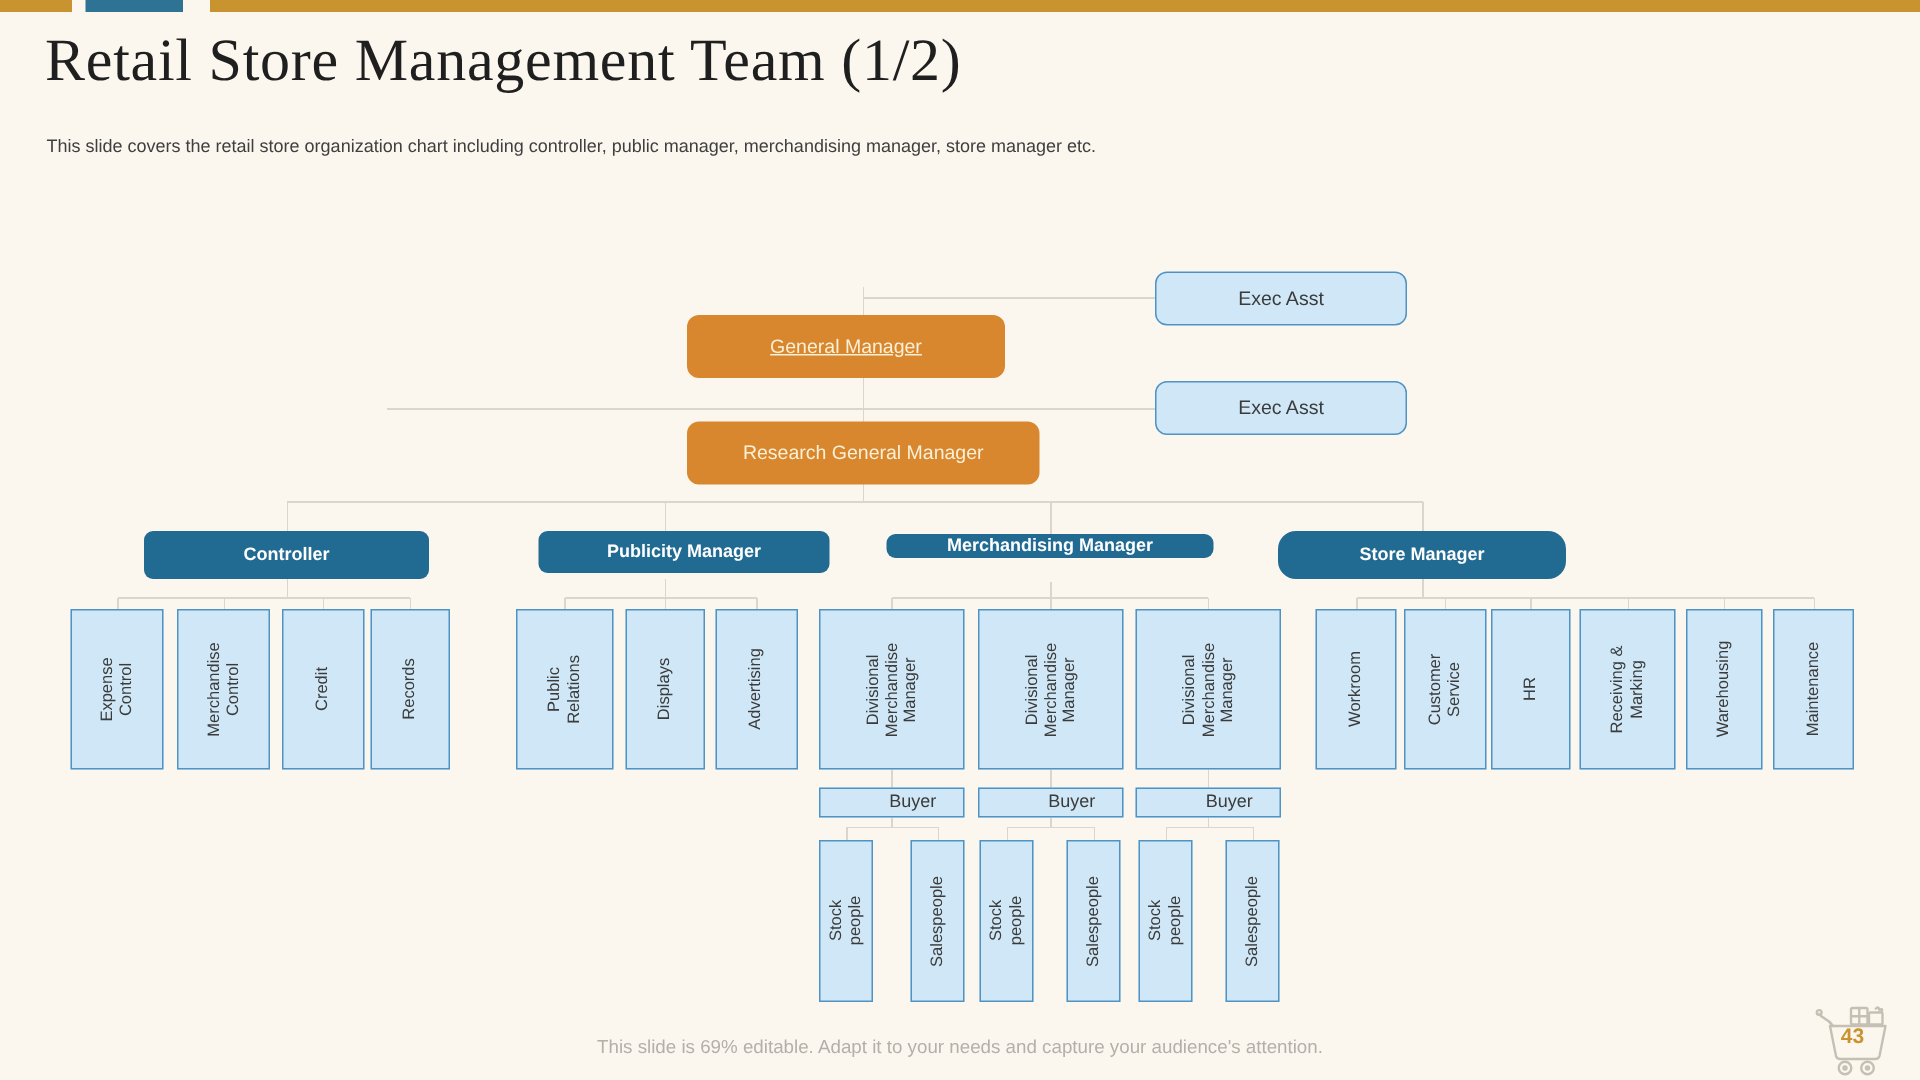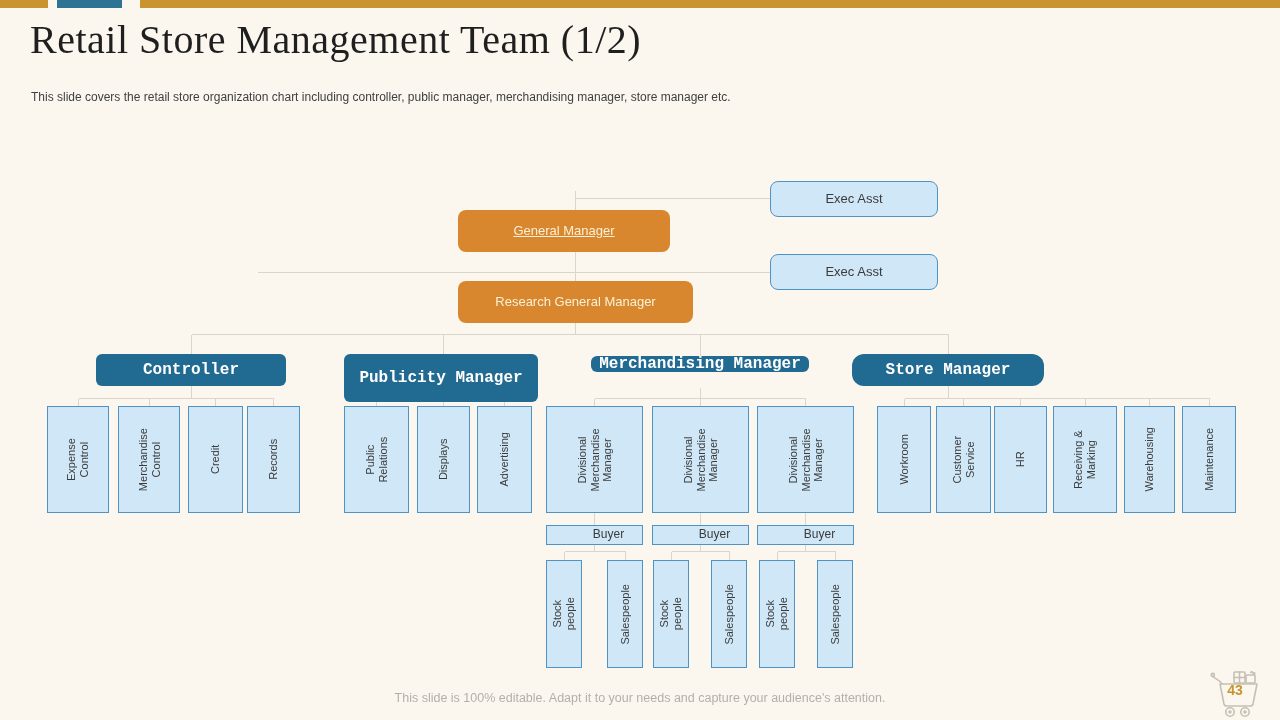--- a/index.html
+++ b/index.html
@@ -12,21 +12,21 @@
   
   .title{position:absolute;left:30px;top:16px;margin:0;font-family:"Liberation Serif",serif;
          font-weight:normal;font-size:40px;color:#1f1f1f;letter-spacing:.5px;}
   .subtitle{position:absolute;left:31px;top:90px;margin:0;font-size:12px;color:#3f3f3f;}
   
   .connectors{position:absolute;left:0;top:0;z-index:1;}
   
   .node{position:absolute;z-index:2;box-sizing:border-box;display:flex;align-items:center;
         justify-content:center;text-align:center;line-height:1.15;}
   .orange{background:#d8872f;border-radius:8px;color:#faf0d6;font-size:13px;}
-  .teal{background:#216a91;border-radius:6px;color:#ffffff;font-weight:bold;font-size:16px;font-family:Liberation Mono, monospace;}
+  .teal{background:#216a91;border-radius:6px;color:#ffffff;font-weight:bold;font-size:12px;}
   .pill{background:#cfe7f6;border:1.5px solid #4f93c5;border-radius:8px;color:#3b3b3b;font-size:13px;}
   .rect{background:#cfe7f6;border:1px solid #4f93c5;color:#3b3b3b;font-size:11px;}
   .vtext{transform:rotate(-90deg);width:70px;text-align:center;}
   .buyer{font-size:12px;padding-left:28px;}
   
   .footer{position:absolute;left:0;top:691px;width:100%;text-align:center;
           font-size:12.5px;color:#b3b0ab;}
   .cart{position:absolute;left:1210px;top:664px;width:56px;height:54px;z-index:2;}
   .pagenum{position:absolute;left:1212px;top:682px;width:46px;text-align:center;z-index:3;
            color:#c9932f;font-size:14px;font-weight:bold;}
@@ -67,21 +67,21 @@
     </g>
   </svg>
 
   <div class="node orange" style="left:458px;top:210px;width:212px;height:42px;text-decoration:underline;">General Manager</div>
   <div class="node orange" style="left:458px;top:281px;width:235px;height:42px;">Research General Manager</div>
 
   <div class="node pill" style="left:770px;top:181px;width:168px;height:36px;">Exec Asst</div>
   <div class="node pill" style="left:770px;top:254px;width:168px;height:36px;">Exec Asst</div>
 
   <div class="node teal" style="left:96px;top:354px;width:190px;height:32px;">Controller</div>
-  <div class="node teal" style="left:344px;top:354px;width:194px;height:48px;">Publicity Manager</div>
+  <div class="node teal" style="left:359px;top:354px;width:194px;height:28px;">Publicity Manager</div>
   <div class="node teal" style="left:591px;top:356px;width:218px;height:16px;">Merchandising Manager</div>
   <div class="node teal" style="left:852px;top:354px;width:192px;height:32px;border-radius:12px;">Store Manager</div>
 
   <div class="node rect" style="left:47px;top:406px;width:62px;height:107px;">
       <span class="vtext">Expense Control</span>
     </div>
   <div class="node rect" style="left:118px;top:406px;width:62px;height:107px;">
       <span class="vtext">Merchandise Control</span>
     </div>
   <div class="node rect" style="left:188px;top:406px;width:55px;height:107px;">
@@ -146,21 +146,21 @@
   <div class="node rect" style="left:1053px;top:406px;width:64px;height:107px;">
       <span class="vtext">Receiving &amp; Marking</span>
     </div>
   <div class="node rect" style="left:1124px;top:406px;width:51px;height:107px;">
       <span class="vtext">Warehousing</span>
     </div>
   <div class="node rect" style="left:1182px;top:406px;width:54px;height:107px;">
       <span class="vtext">Maintenance</span>
     </div>
 
-  <div class="footer">This slide is 100% editable. Adapt it to your needs and capture your audience's attention.</div>
+  <div class="footer">This slide is 69% editable. Adapt it to your needs and capture your audience's attention.</div>
 
   <svg class="cart" viewBox="0 0 56 54">
     <g stroke="#c6c0b4" stroke-width="1.6" fill="none" stroke-linecap="round" stroke-linejoin="round">
       <path d="M12,20 C8,14 4,15 3,12"></path>
       <circle cx="2.8" cy="11" r="1.6"></circle>
       <path d="M10,20 H47 L43,40 Q42.5,42 40,42 H17 Q14.5,42 14,40 Z"></path>
       <rect x="24" y="8" width="11" height="11" rx="1"></rect>
       <path d="M29.5,8 V19 M24,13.5 H35"></path>
       <rect x="36" y="11" width="9" height="8" rx="1"></rect>
       <path d="M40.5,8.5 q2,-2 2.5,1 q2.5,-2 1.5,1.2"></path>

